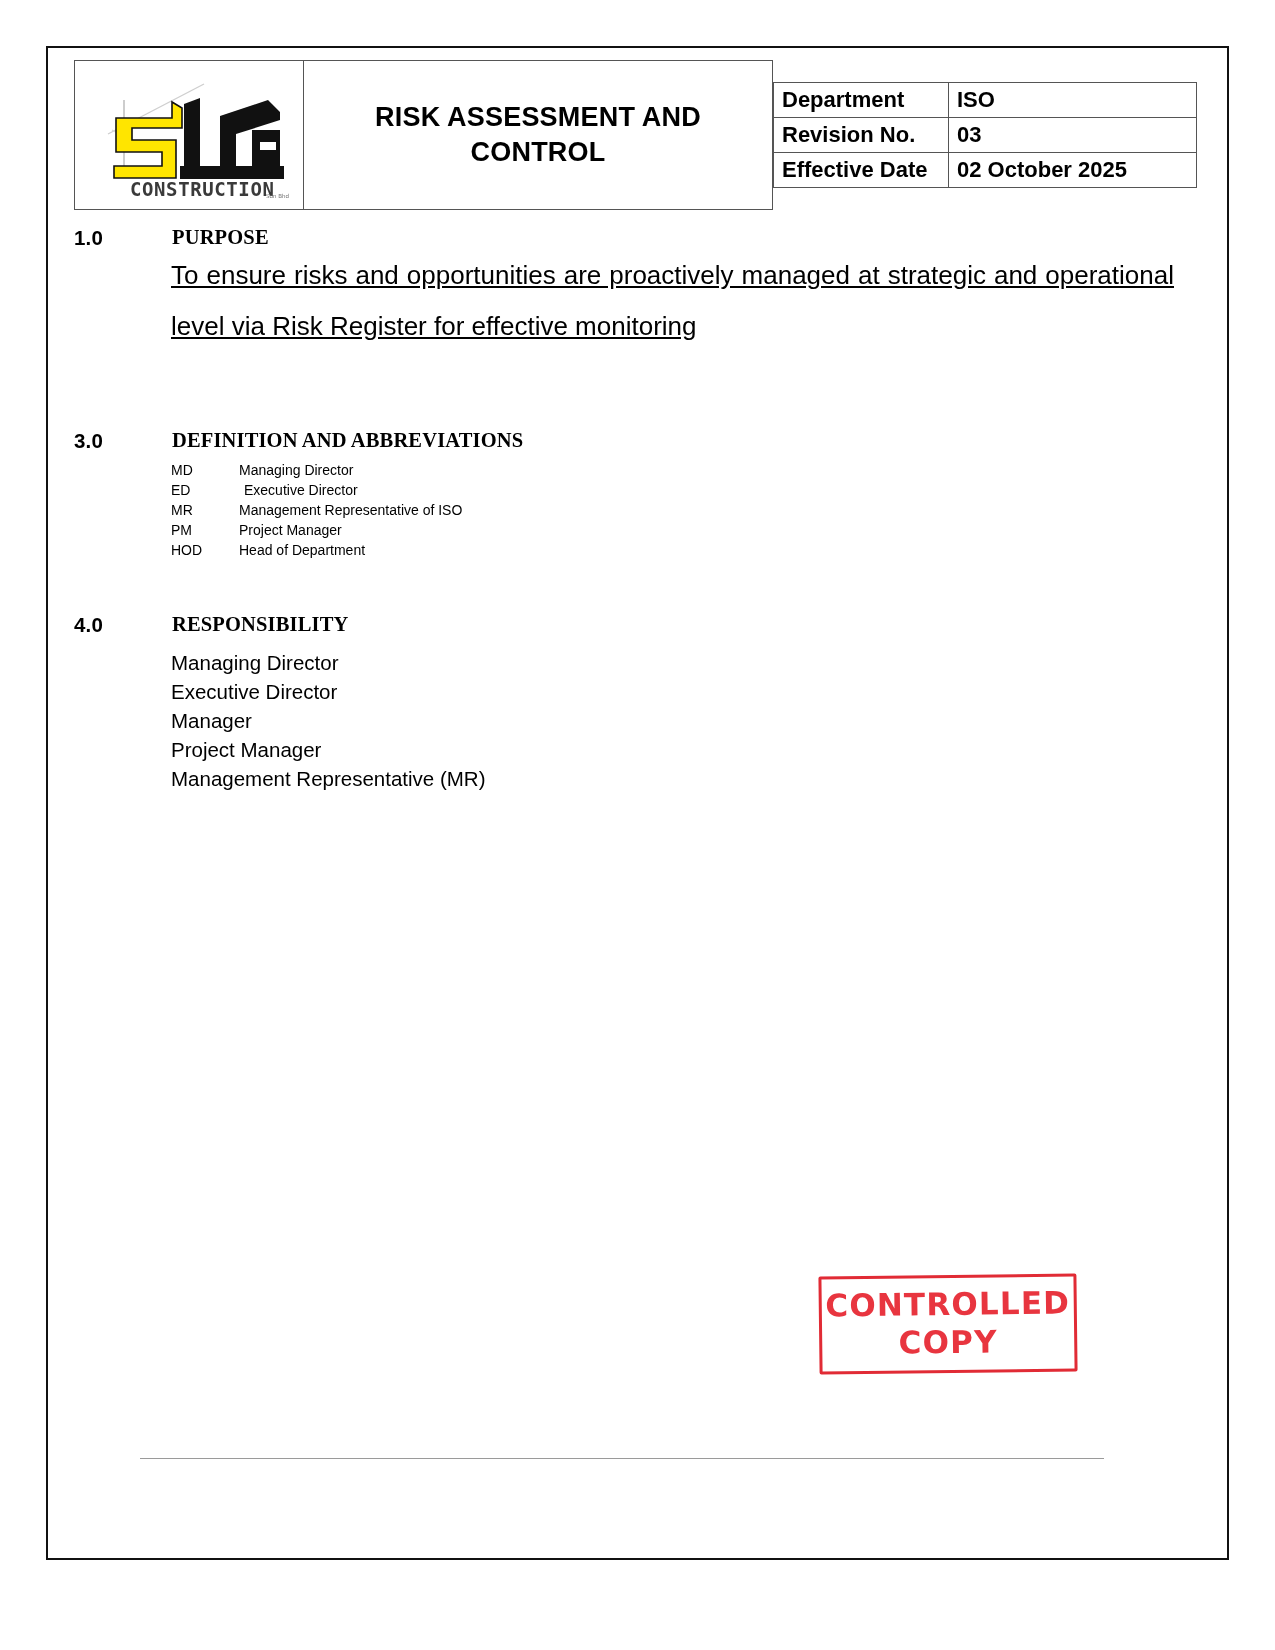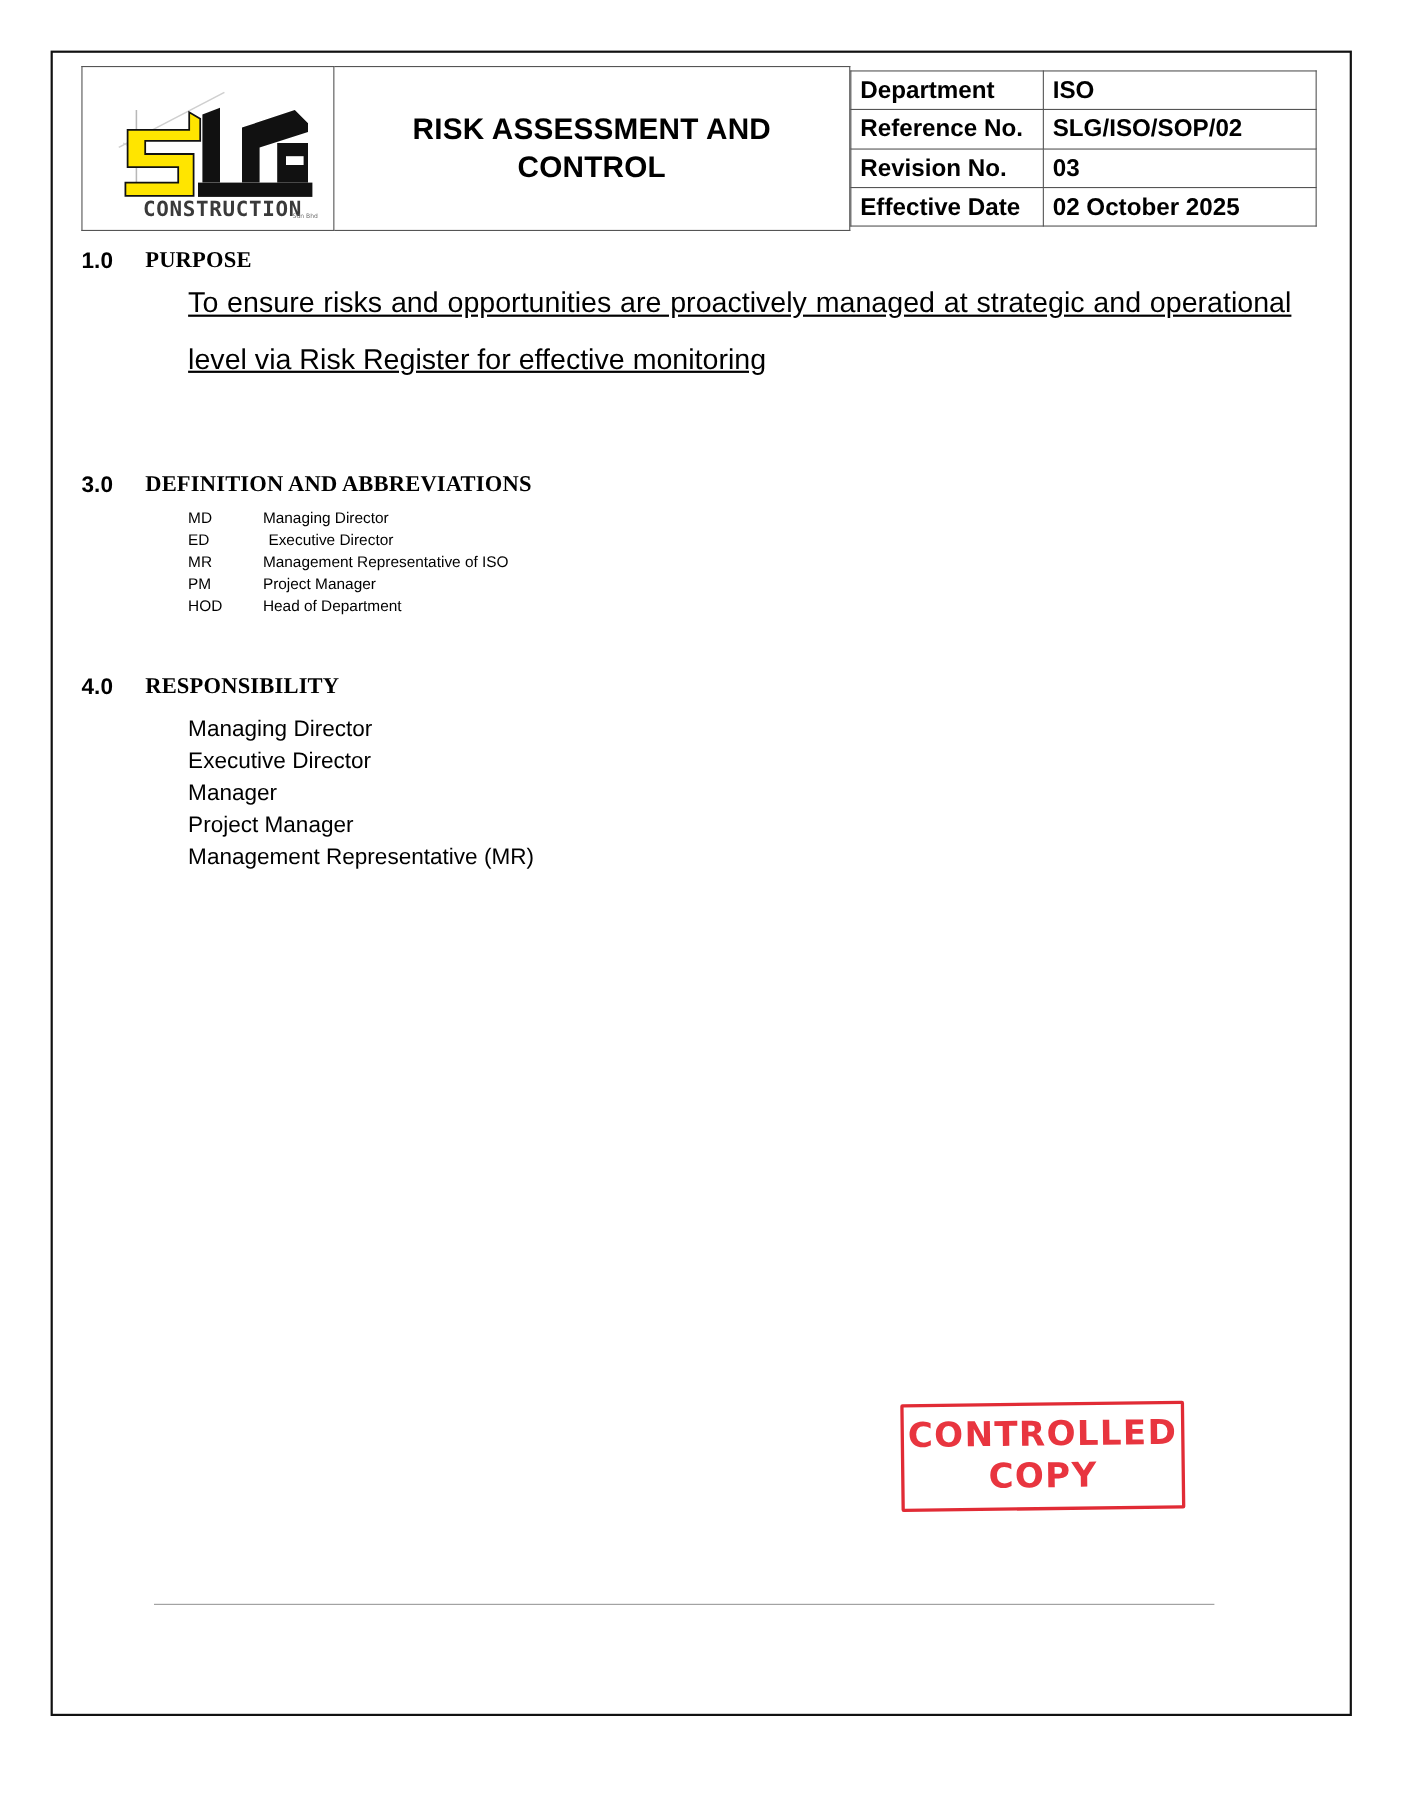--- a/index.html
+++ b/index.html
@@ -112,20 +112,21 @@
   .section {
     position: relative;
     margin-bottom: 0;
   }
   .sec-head {
     display: flex;
     align-items: flex-start;
     font-size: 20.5px;
     font-weight: bold;
     letter-spacing: 0.15px;
+    gap: 40px;
   }
   .sec-num {
     width: 58px;
     flex: 0 0 58px;
   }
   .sec-title { flex: 1 1 auto; font-family: Liberation Serif, serif; }
 
   .sec-body {
     margin-left: 97px;
     font-size: 26px;
@@ -233,24 +234,20 @@
       </td>
 
       <td class="title-cell">RISK ASSESSMENT AND CONTROL</td>
 
       <td class="meta-cell">
         <table class="meta-table">
           <tbody>
                   <tr>
             <td class="meta-label">Department</td>
             <td class="meta-value">ISO</td>
-          </tr>
-          <tr>
-            <td class="meta-label">Reference No.</td>
-            <td class="meta-value">SLG/ISO/SOP/02</td>
           </tr>
           <tr>
             <td class="meta-label">Revision No.</td>
             <td class="meta-value">03</td>
           </tr>
           <tr>
             <td class="meta-label">Effective Date</td>
             <td class="meta-value">02 October 2025</td>
           </tr>
         </tbody>

